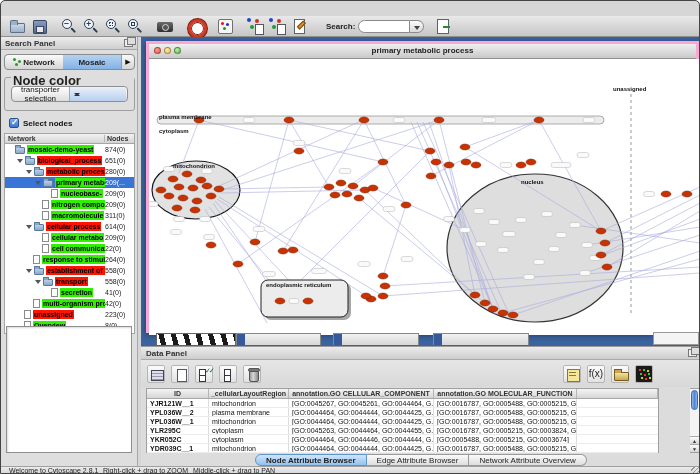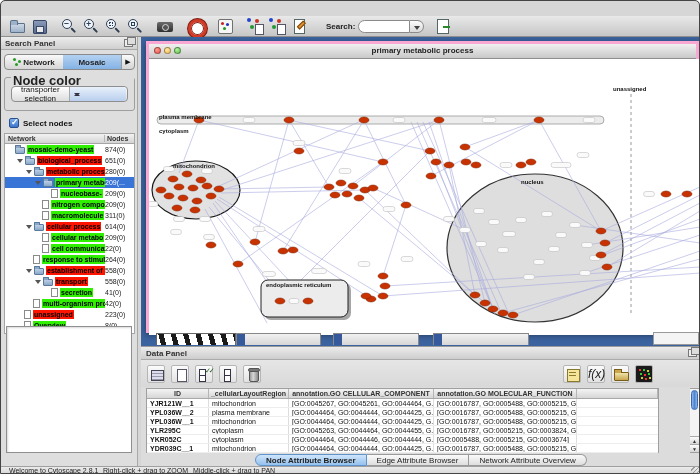--- a/index.html
+++ b/index.html
@@ -107,21 +107,21 @@
   .dp-right{margin-left:auto;display:flex;padding-right:42px;}
   .ic-attribute-table::before{content:"";position:absolute;left:3px;top:4px;width:11px;height:9px;border:1px solid #445;background:repeating-linear-gradient(#dde 0 2px,#99a 2px 3px);}
   .ic-create-attribute::before{content:"";position:absolute;left:5px;top:3px;width:8px;height:11px;background:#fff;border:1px solid #556;}
   .ic-select-attributes::before{content:"";position:absolute;left:3px;top:3px;width:5px;height:5px;border:1px solid #334;background:#fff;box-shadow:0 6px 0 -1px #fff,0 6px 0 0 #334;}
   .ic-select-attributes::after{content:"✓✓";position:absolute;left:9px;top:1px;font-size:7px;color:#1a5c1a;letter-spacing:-2px;line-height:8px;width:8px;word-break:break-all;}
   .ic-unselect-attributes::before{content:"";position:absolute;left:4px;top:3px;width:5px;height:5px;border:1px solid #334;background:#fff;box-shadow:0 6px 0 -1px #fff,0 6px 0 0 #334;}
   .ic-delete-attribute::before{content:"";position:absolute;left:5px;top:5px;width:8px;height:9px;background:linear-gradient(90deg,#9a9a9a,#d8d8d8 40%,#8a8a8a);border:1px solid #555;border-radius:0 0 2px 2px;}
   .ic-delete-attribute::after{content:"";position:absolute;left:4px;top:2px;width:10px;height:2px;background:#777;border:1px solid #555;border-radius:2px;}
   .ic-attribute-notes::before{content:"";position:absolute;left:3px;top:3px;width:11px;height:11px;background:#f5e59a;border:1px solid #8a7a30;}
   .ic-attribute-notes::after{content:"";position:absolute;left:5px;top:6px;width:7px;height:1px;background:#8a7a30;box-shadow:0 3px 0 #8a7a30;}
-  .ic-function-builder{font-style:italic;font-size:12px;text-align:center;line-height:16px;color:#222;}
+  .ic-function-builder{font-size:10px;text-align:center;line-height:16px;color:#222;}
   .ic-import-attributes::before{content:"";position:absolute;left:2px;top:6px;width:13px;height:7px;background:linear-gradient(#efe3a8,#caa84e);border:1px solid #7a5c1a;border-radius:1px;}
   .ic-import-attributes::after{content:"";position:absolute;left:2px;top:3px;width:6px;height:3px;background:#caa84e;border:1px solid #7a5c1a;border-bottom:none;}
   .ic-attribute-matrix{background:#1a1a1a;}
   .ic-attribute-matrix::before{content:"";position:absolute;left:3px;top:3px;width:2px;height:2px;background:#e33;box-shadow:4px 0 0 #3c3,8px 1px 0 #cc3,1px 4px 0 #3c3,5px 5px 0 #e33,9px 4px 0 #3c3,2px 8px 0 #cc3,6px 9px 0 #e33,10px 8px 0 #cc3;}
   #dp-table{position:absolute;left:5px;top:41px;width:513px;height:65px;background:#fff;border:1px solid #9f9f9f;}
   .dpt-row{display:flex;height:9px;align-items:center;border-bottom:1px solid #ededed;}
   .dpt-row.header{height:10px;background:linear-gradient(#f4f4f4,#d6d6d6);border-bottom:1px solid #a8a8a8;}
   .dpt-cell{font-size:7px;color:#111;padding:0 3px;border-right:1px solid #ddd;overflow:hidden;white-space:nowrap;height:100%;display:flex;align-items:center;}
   .dpt-row.header .dpt-cell{font-weight:bold;color:#333;justify-content:center;border-right:1px solid #b5b5b5;}
   .dpt-cell:nth-child(1){width:62px;font-weight:bold;}

